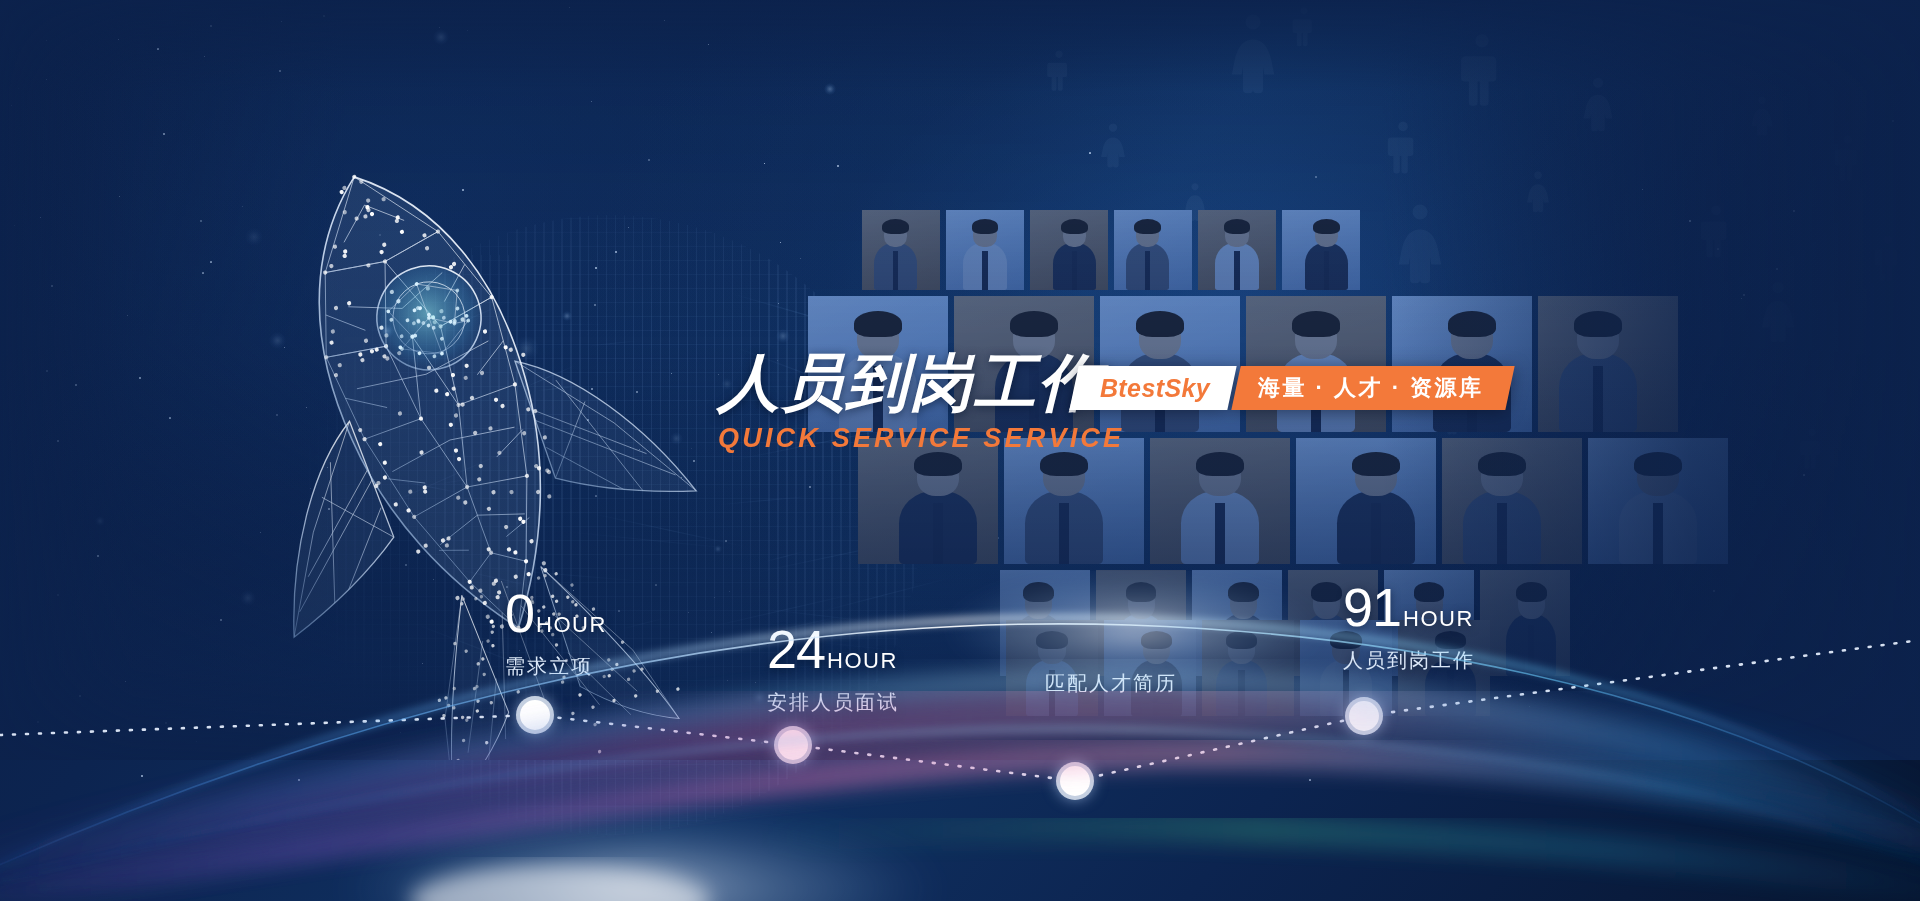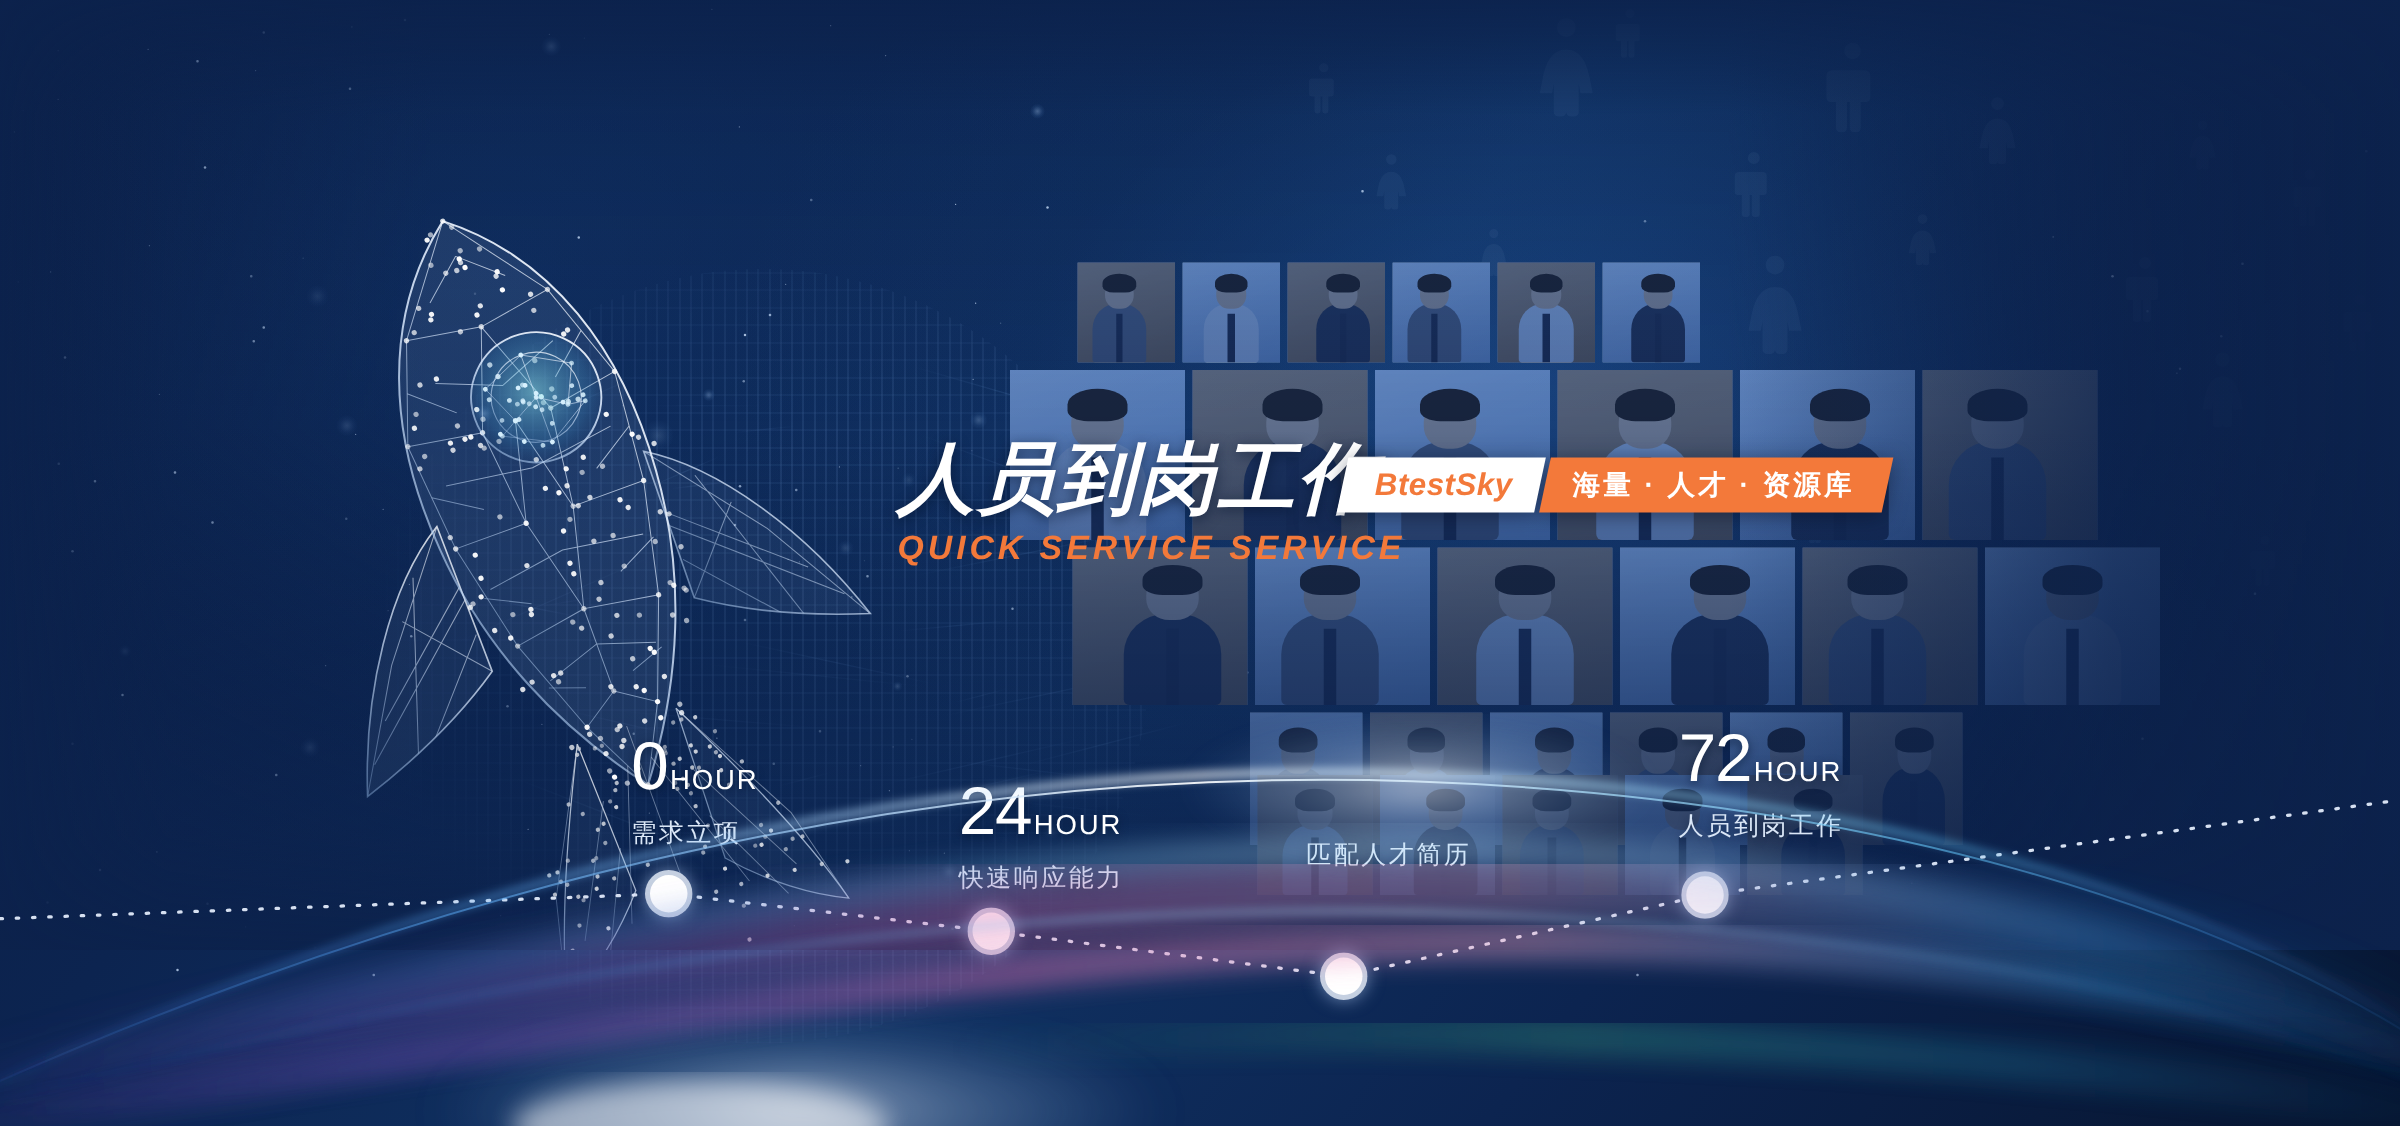--- a/index.html
+++ b/index.html
@@ -989,28 +989,28 @@
         <div class="tl-item" style="left:505px;top:586px">
               <div class="tl-num">
                 <span class="n">0</span><span class="u">HOUR</span>
               </div>
               <div class="tl-cn">需求立项</div>
             </div>
         <div class="tl-item" style="left:767px;top:622px">
               <div class="tl-num">
                 <span class="n">24</span><span class="u">HOUR</span>
               </div>
-              <div class="tl-cn">快速响应能力</div>
+              <div class="tl-cn">安排人员面试</div>
             </div>
         <div class="tl-item" style="left:1045px;top:657px">
               <div class="tl-cn">匹配人才简历</div>
             </div>
         <div class="tl-item" style="left:1343px;top:580px">
               <div class="tl-num">
-                <span class="n">72</span><span class="u">HOUR</span>
+                <span class="n">91</span><span class="u">HOUR</span>
               </div>
               <div class="tl-cn">人员到岗工作</div>
             </div>
       </div>
     <div id="tl-dots">
         <div class="dot" style="left:516px;top:696px"></div>
         <div class="dot" style="left:774px;top:726px"></div>
         <div class="dot" style="left:1056px;top:762px"></div>
         <div class="dot" style="left:1345px;top:697px"></div>
       </div>

